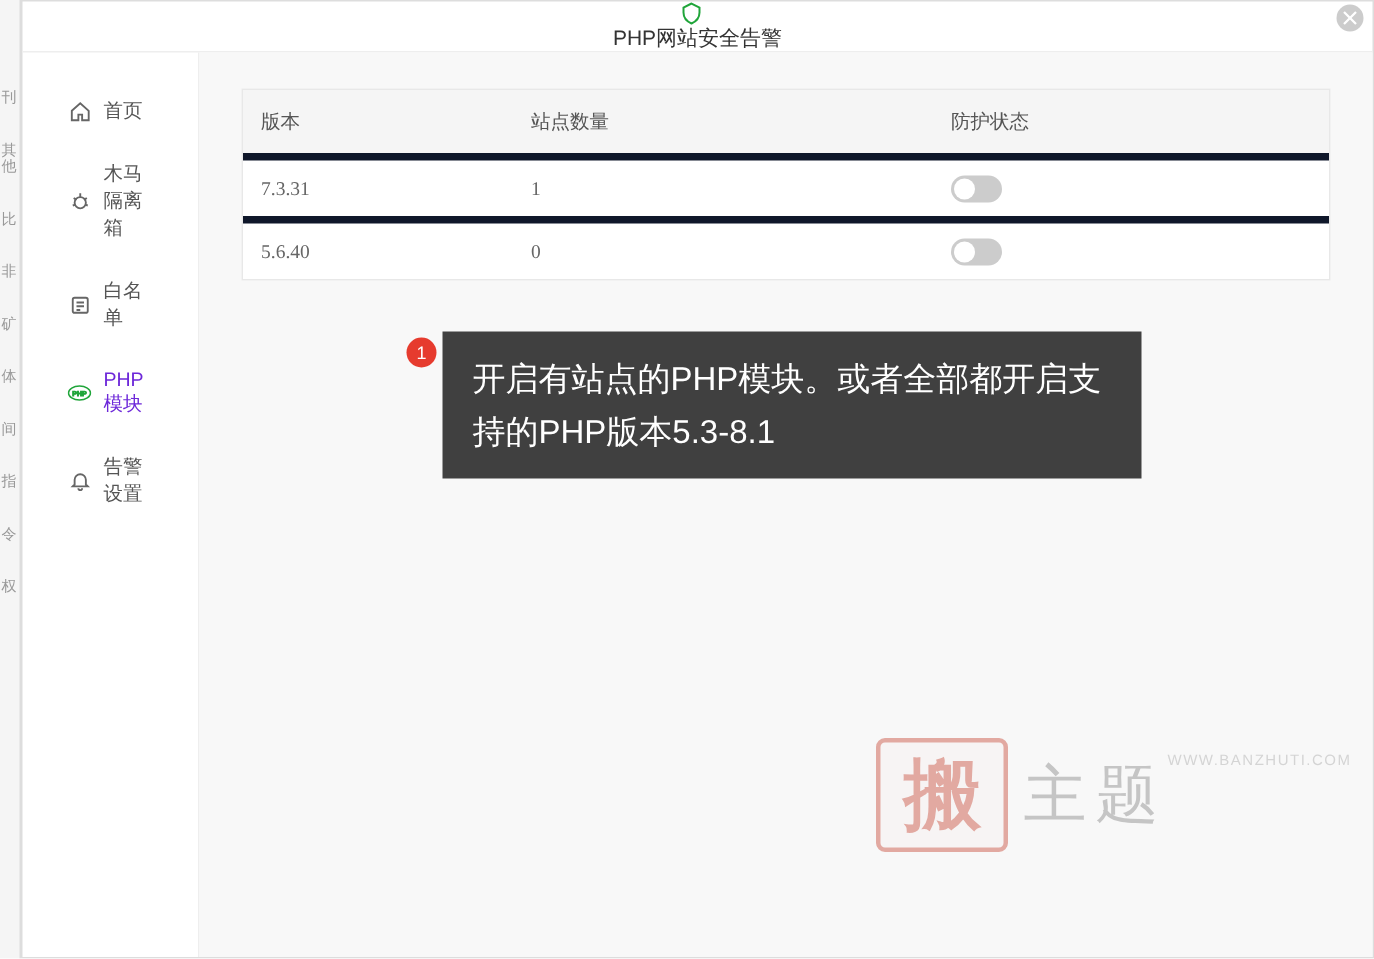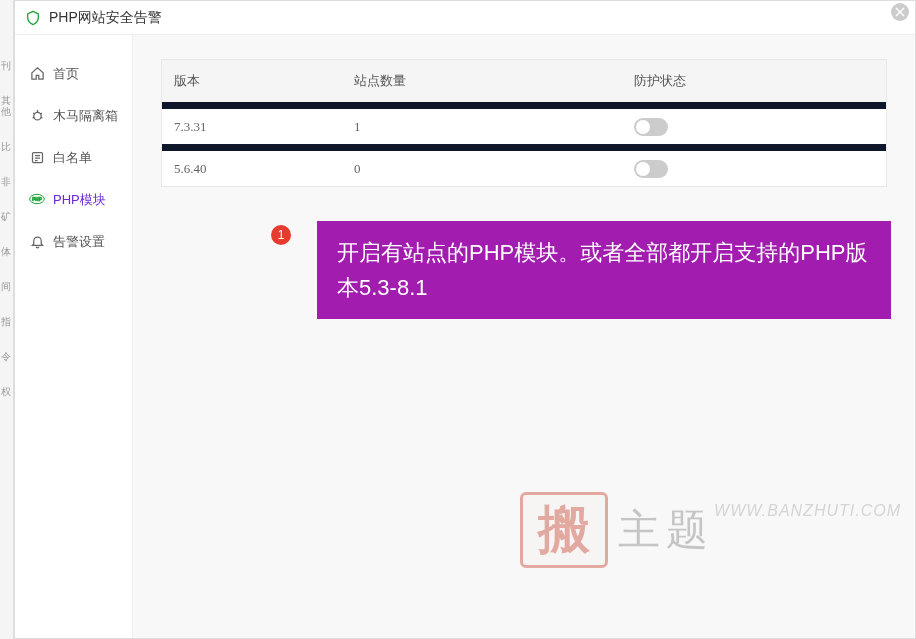--- a/index.html
+++ b/index.html
@@ -2,54 +2,54 @@
 <html><head>
   <meta charset="utf-8">
   <style>
     * { margin: 0; padding: 0; box-sizing: border-box; }
     body { font-family: "Microsoft YaHei", Arial, sans-serif; font-size: 13px; color: #333; background: #fff; width: 916px; height: 639px; overflow: hidden; position: relative; }
     
     .left-strip { position: absolute; left: 0; top: 0; width: 14px; height: 100%; background: #f5f5f5; border-right: 1px solid #ddd; }
     
     .main-panel { position: absolute; left: 14px; top: 0; right: 0; bottom: 0; border: 1px solid #ddd; background: #fff; }
     
-    .header { height: 34px; display: flex; align-items: center; padding: 0 10px; border-bottom: 1px solid #eee; position: relative; }
+    .header { height: 34px; display: flex; align-items: center; padding: 0 10px; border-bottom: 1px solid #eee; position: relative; flex-direction: column; }
     .header-icon { width: 16px; height: 16px; margin-right: 8px; display: flex; align-items: center; justify-content: center; }
     .header-title { font-size: 14px; color: #333; }
     .close-btn { position: absolute; right: 6px; top: 2px; width: 18px; height: 18px; border-radius: 50%; background: #ccc; display: flex; align-items: center; justify-content: center; cursor: pointer; }
     
     .body-wrap { display: flex; height: calc(100% - 34px); }
     
     .sidebar { width: 118px; border-right: 1px solid #eee; padding-top: 18px; }
-    .sidebar-item { display: flex; padding: 12px 14px; cursor: pointer; color: #555; font-size: 13px; }
+    .sidebar-item { display: flex; align-items: center; padding: 12px 30px; cursor: pointer; color: #555; font-size: 13px; }
     .sidebar-item.active { color: #6d28d9; font-weight: 500; }
     .sidebar-item .icon { width: 16px; height: 16px; margin-right: 8px; display: flex; align-items: center; justify-content: center; flex-shrink: 0; }
     .sidebar-item.active .icon svg { stroke: #20a53a; fill: #20a53a; }
     
     .content { flex: 1; background: #f8f8f8; padding: 24px 28px; position: relative; }
     .table-card { background: #fff; border: 1px solid #e8e8e8; }
     .table-head, .table-row { display: flex; align-items: center; padding: 0 12px; height: 42px; font-family: Liberation Serif, serif; }
     .table-head { background: #f5f5f5; color: #555; font-size: 13px; }
-    .table-row { border-top: 7px solid #0f172a; color: #666; }
+    .table-row { border-top: 5px solid #0f172a; color: #666; }
     .col-version { width: 180px; }
     .col-count { width: 280px; }
     .col-status { flex: 1; }
     
     .toggle { width: 34px; height: 18px; background: #ccc; border-radius: 10px; position: relative; cursor: pointer; }
     .toggle::after { content: ""; position: absolute; width: 14px; height: 14px; background: #fff; border-radius: 50%; left: 2px; top: 2px; }
     
     .tip-badge { position: absolute; width: 20px; height: 20px; background: #e63b2e; color: #fff; border-radius: 50%; display: flex; align-items: center; justify-content: center; font-size: 12px; top: 224px; left: 256px; z-index: 10; }
-    .tip-box { position: absolute; top: 220px; left: 280px; width: 574px; background: #a21caf; color: #fff; padding: 14px 20px; font-size: 22px; line-height: 1.6; z-index: 9; margin-left: 22px; }
+    .tip-box { position: absolute; top: 220px; left: 280px; width: 466px; background: #404040; color: #fff; padding: 14px 20px; font-size: 22px; line-height: 1.6; z-index: 9; }
     
     .watermark { position: absolute; right: 14px; bottom: 70px; opacity: 0.45; pointer-events: none; }
     .wm-box { display: flex; align-items: center; gap: 10px; }
     .wm-seal { width: 88px; height: 76px; border: 3px solid #c84a3a; border-radius: 6px; display: flex; align-items: center; justify-content: center; color: #c84a3a; font-size: 52px; font-weight: bold; background: rgba(200,74,58,0.05); }
     .wm-text { display: flex; flex-direction: row; }
     .wm-title { font-size: 42px; color: #888; letter-spacing: 6px; }
-    .wm-url { font-size: 16px; color: #aaa; letter-spacing: 1px; font-style: italic; }
+    .wm-url { font-size: 10px; color: #aaa; letter-spacing: 1px; }
     
     .left-labels { position: absolute; left: 0; top: 40px; width: 14px; font-size: 10px; color: #999; }
     .left-labels div { padding: 20px 1px 4px; line-height: 11px; overflow: hidden; }
   </style>
 </head>
 <body>
 
 <div class="left-strip">
   <div class="left-labels">
     <div>刊</div>

